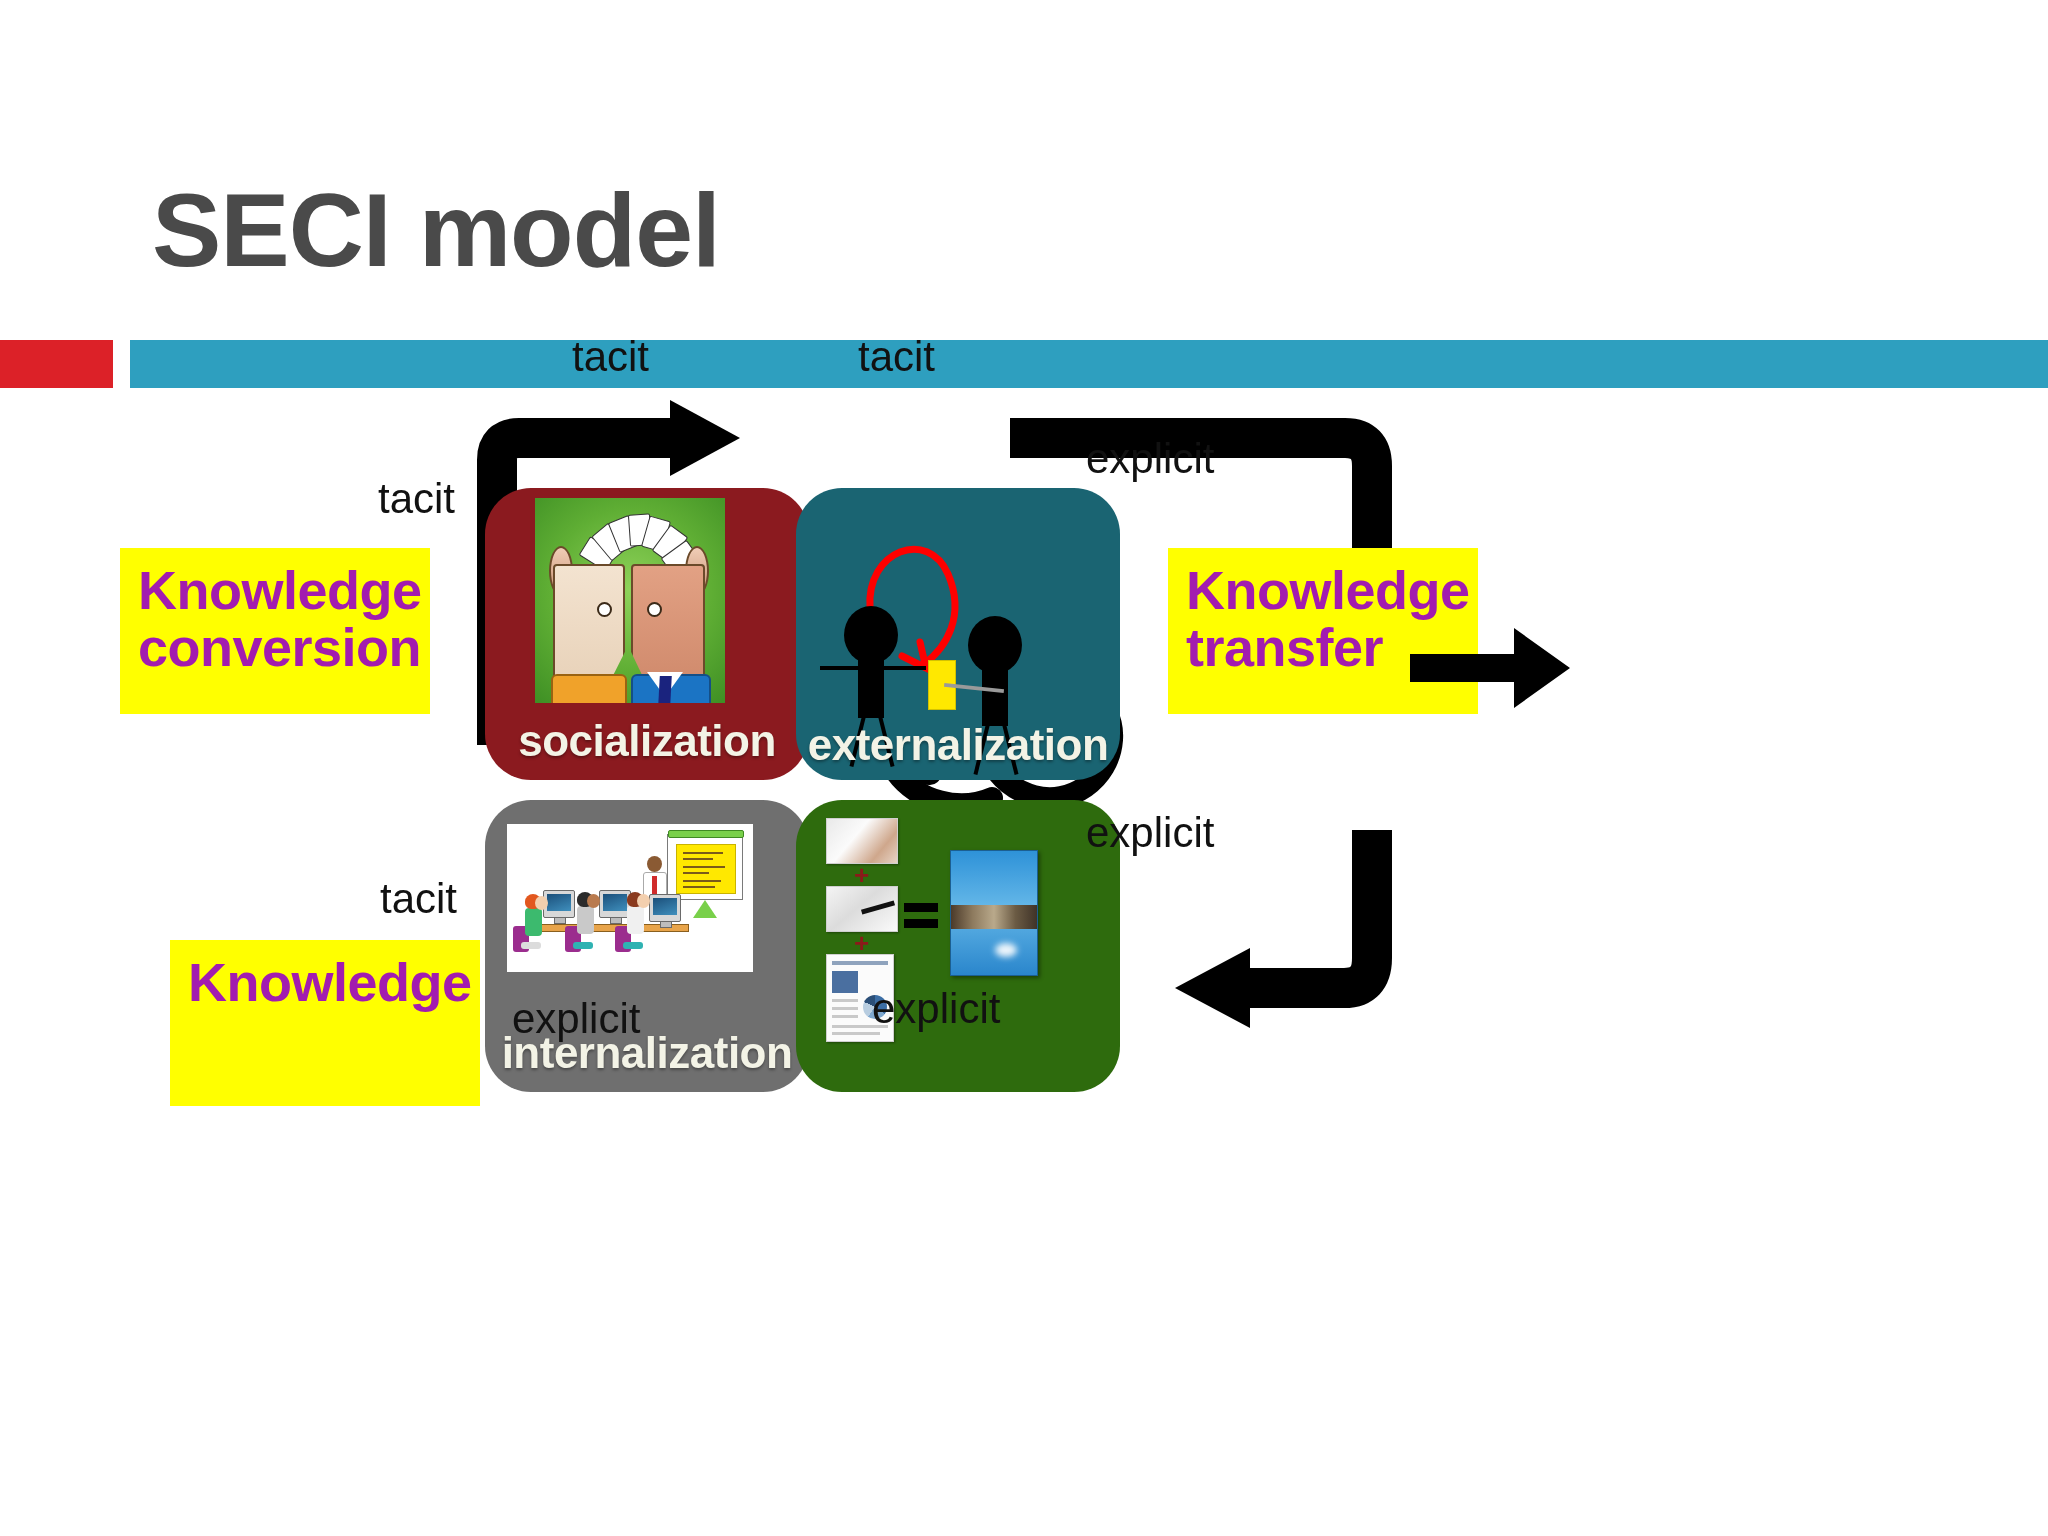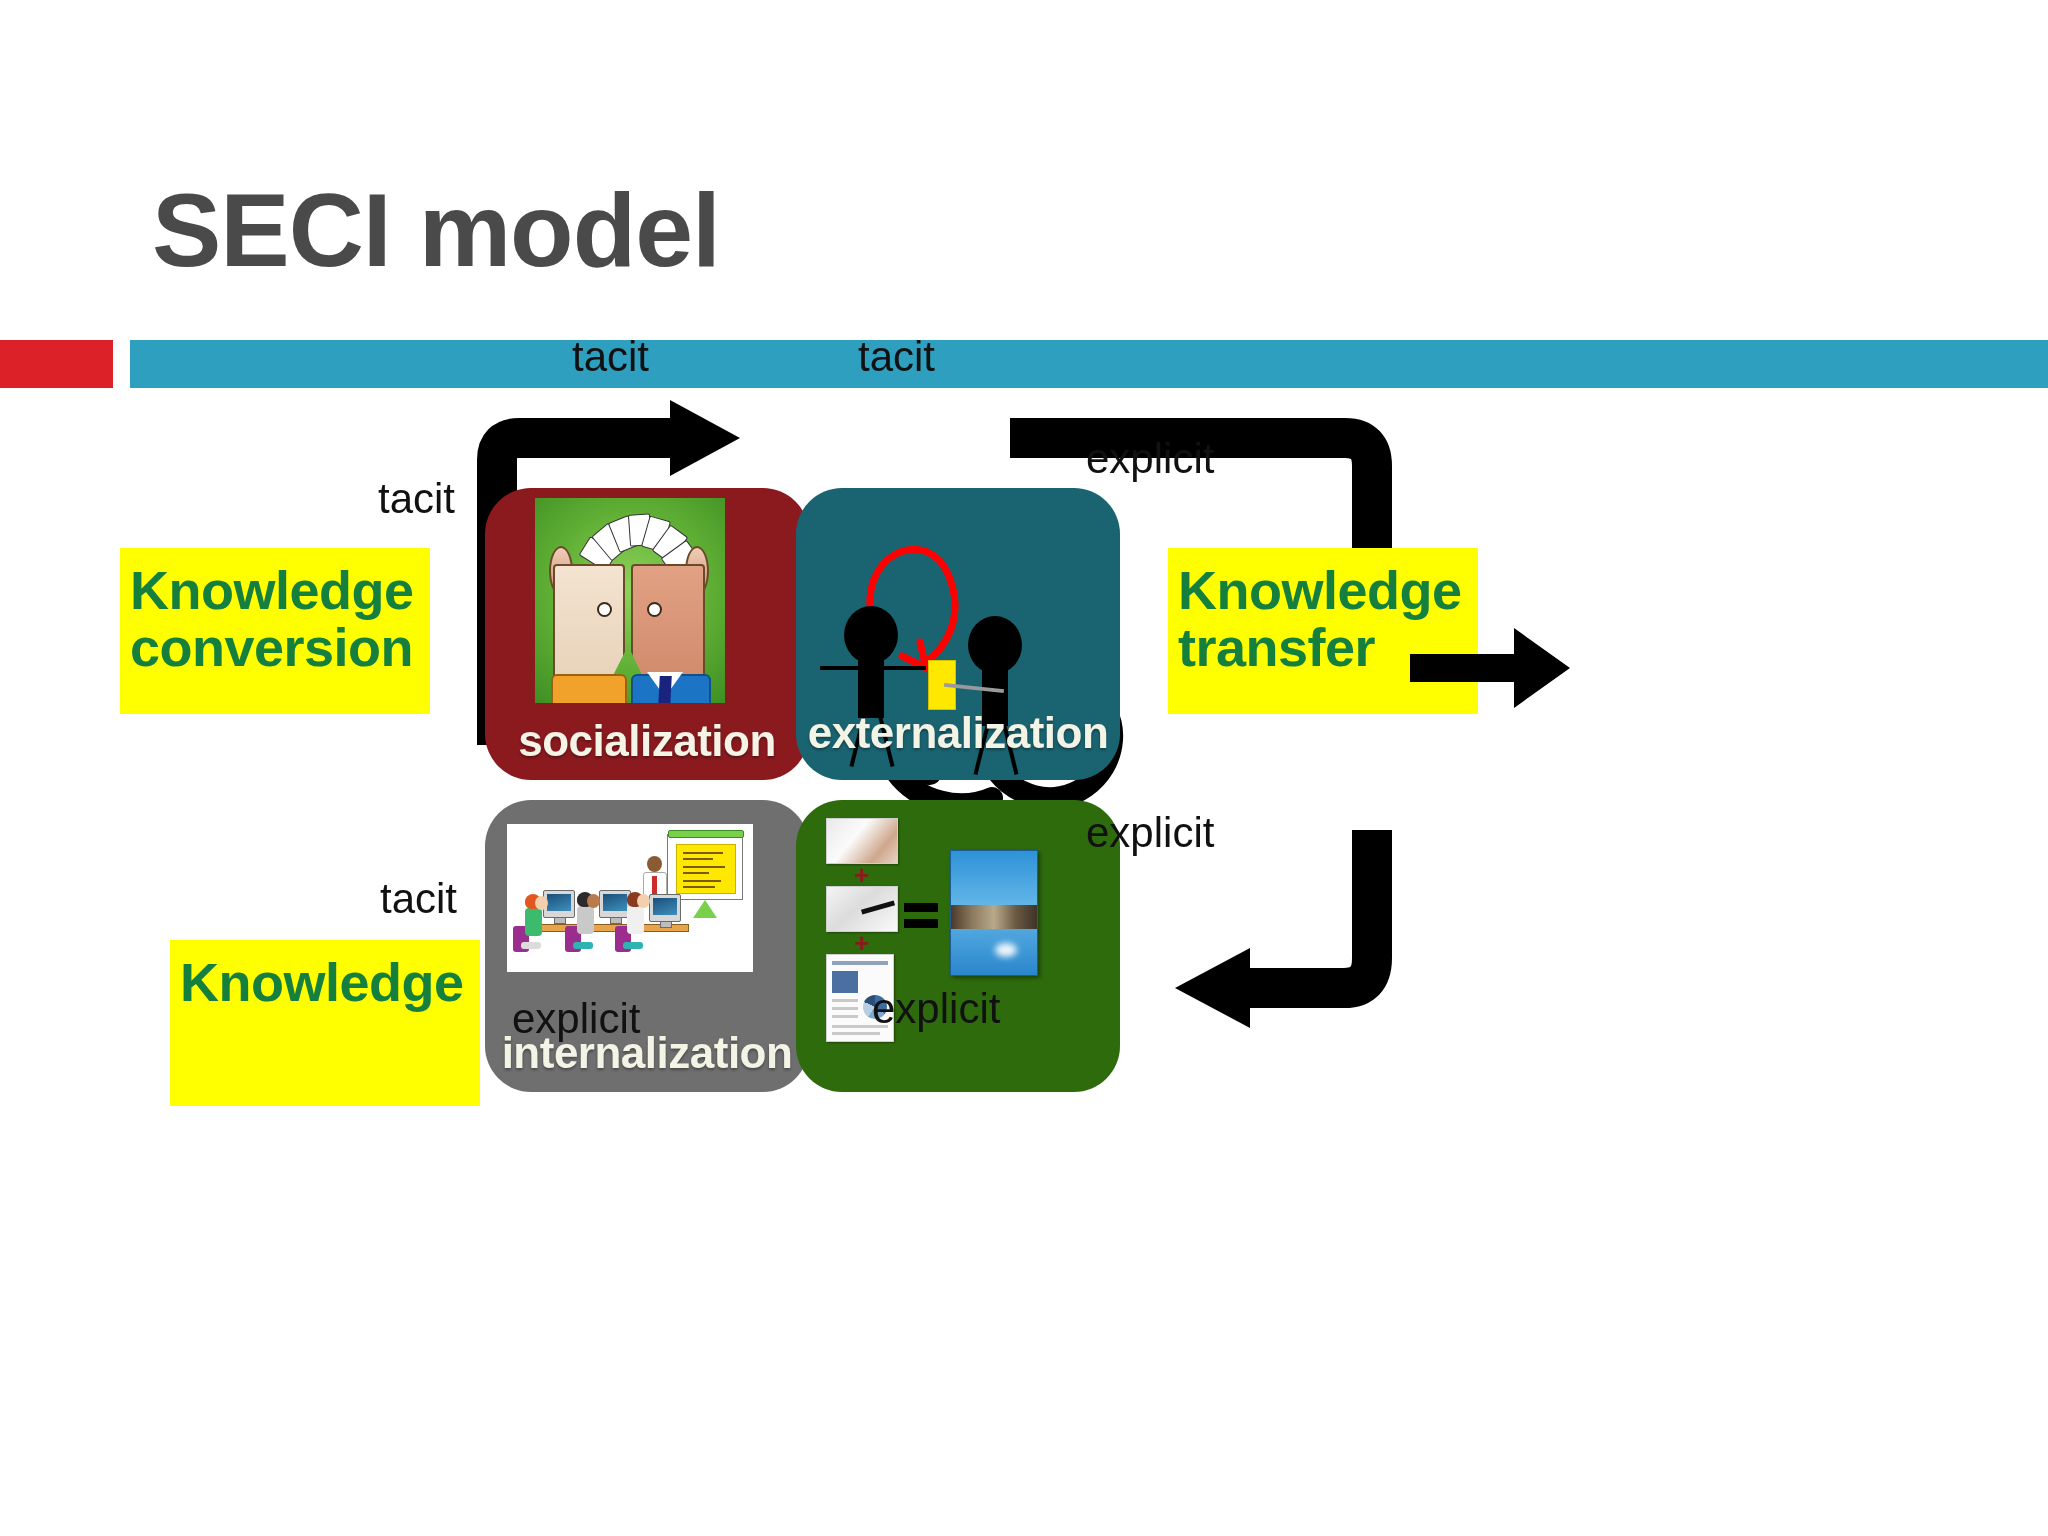--- a/index.html
+++ b/index.html
@@ -104,23 +104,23 @@
   .bluedoc .glow{position:absolute;width:22px;height:14px;border-radius:50%;background:#fff;filter:blur(3px);opacity:.9;}
 
   
   .cyclesvg{position:absolute;left:0;top:0;width:2048px;height:1060px;pointer-events:none;}
 
   
   .anno{position:absolute;color:#111;font-size:42px;line-height:1;white-space:nowrap;}
 
   
   .callout{
-    position:absolute;background:#ffff00;color:#15803d;
+    position:absolute;background:#ffff00;color:#a21caf;
     font-size:54px;font-weight:bold;line-height:1.05;
-    padding:14px 10px;box-sizing:border-box;letter-spacing:-.5px;
+    padding:14px 18px;box-sizing:border-box;letter-spacing:-.5px;
   }
   #cal-conv{left:120px;top:548px;width:310px;height:166px;}
   #cal-trans{left:1168px;top:548px;width:310px;height:166px;}
   #cal-gen{left:170px;top:940px;width:310px;height:166px;}
   .callout span{display:block;}
 
   
   .bigarrow{position:absolute;left:1410px;top:628px;width:160px;height:80px;}
 </style>
 </head>
@@ -208,21 +208,21 @@
         <div class="stick-leg" style="left:82px;top:228px;transform:rotate(-14deg);"></div>
 
         <div class="yellow-note" style="left:132px;top:172px;width:26px;height:48px;"></div>
 
         <div class="stick-head" style="left:172px;top:128px;"></div>
         <div class="stick-body" style="left:186px;top:176px;"></div>
         <div class="stick-arm" style="left:148px;top:198px;width:60px;background:#9a9a9a;transform:rotate(6deg);"></div>
         <div class="stick-leg" style="left:190px;top:236px;transform:rotate(14deg);"></div>
         <div class="stick-leg" style="left:206px;top:236px;transform:rotate(-14deg);"></div>
       </div>
-      <div class="tile-label" style="top:220px;">externalization</div>
+      <div class="tile-label" style="top:232px;">externalization</div>
     </div>
 
     <div class="tile" id="tile-int">
       <div class="int-pic">
 
         <div class="board">
           <div class="rail"></div>
           <div class="pad">
             <div class="scribble" style="left:6px;top:7px;width:40px;"></div>
             <div class="scribble" style="left:6px;top:13px;width:30px;"></div>

